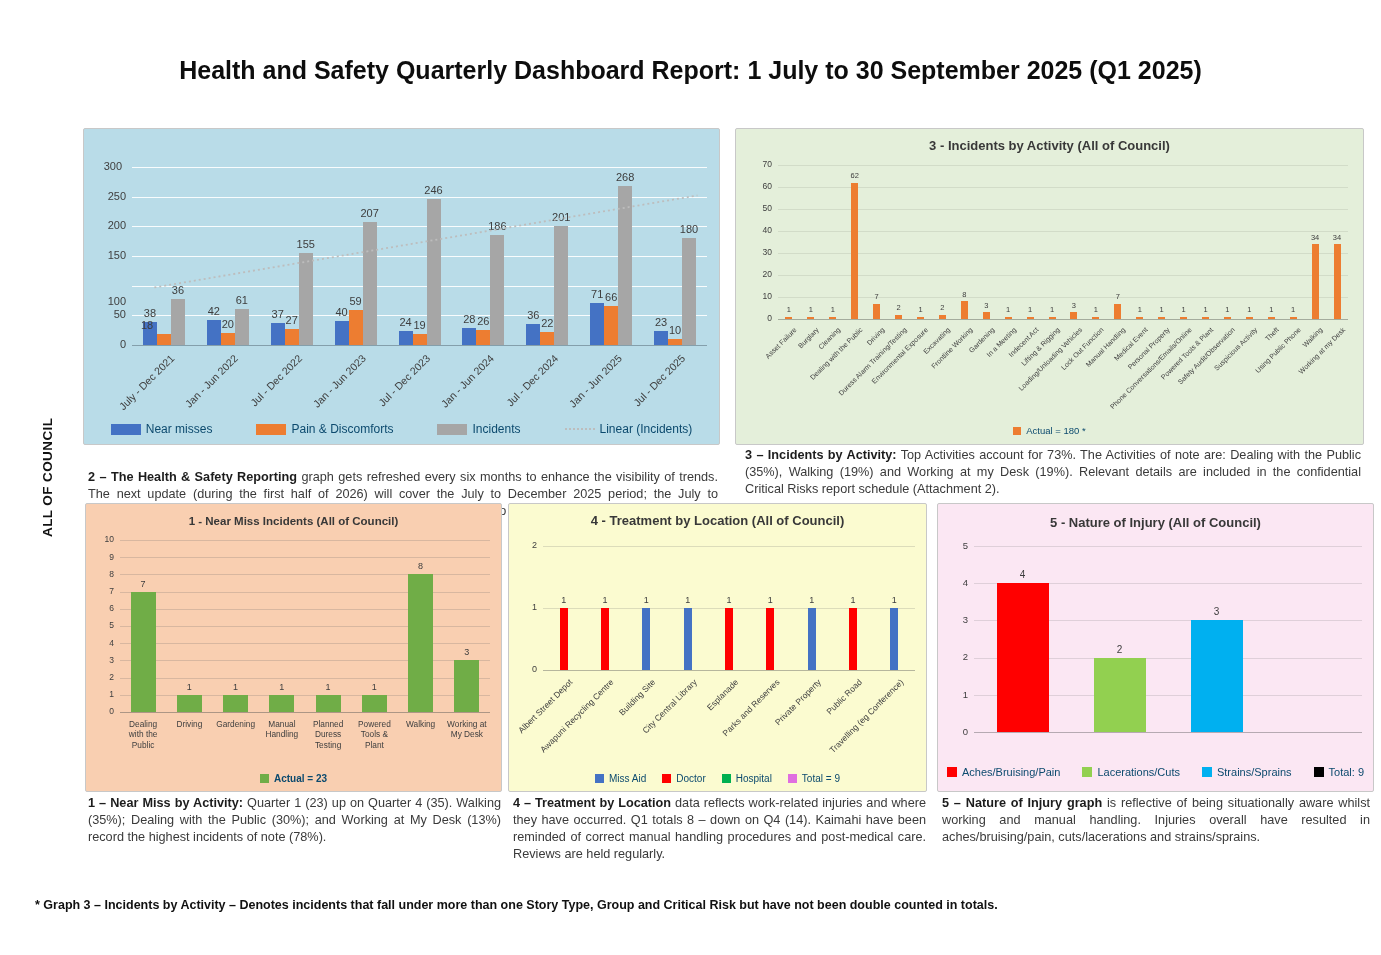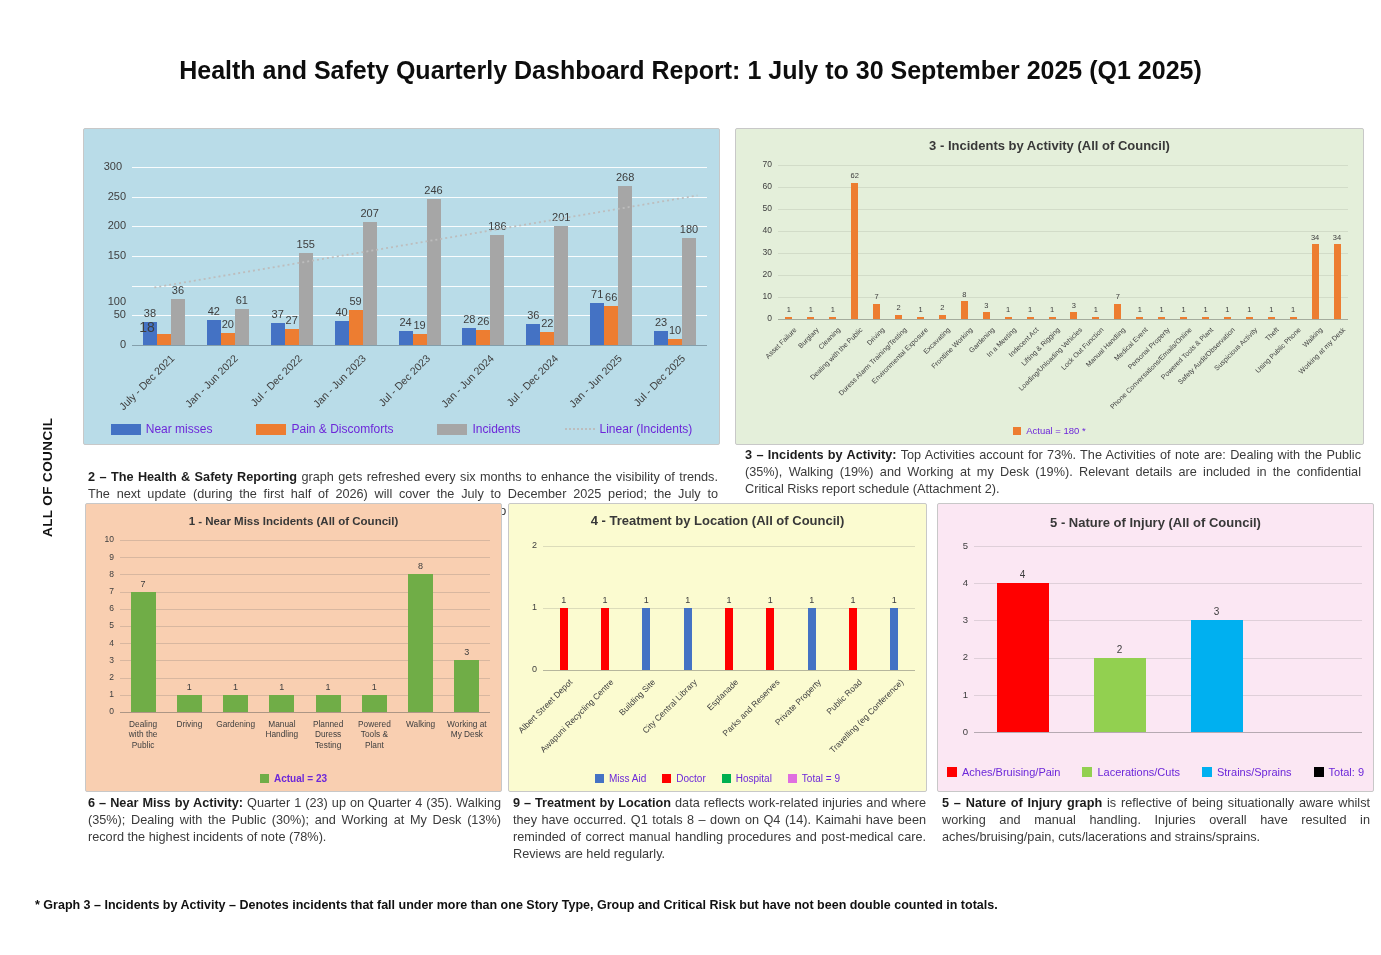--- a/index.html
+++ b/index.html
@@ -7,21 +7,21 @@
   .page-title{position:absolute;top:56px;left:0;width:100%;text-align:center;font-size:25px;font-weight:bold;color:#0d0d0d;}
   .sidebar-label{position:absolute;left:40px;top:392px;height:145px;writing-mode:vertical-rl;transform:rotate(180deg);font-weight:bold;font-size:13.5px;color:#111;letter-spacing:.4px;}
   .panel{position:absolute;border:1px solid #c8c8c8;border-radius:2px;overflow:visible;}
   .chart-title{position:absolute;left:0;right:0;text-align:center;font-weight:600;color:#383838;}
   .gridline{position:absolute;height:1px;}
   .ylab{position:absolute;text-align:right;color:#404040;}
   .bar{position:absolute;}
   .vallab{position:absolute;text-align:center;color:#3d3d3d;}
   .xlab-rot{position:absolute;white-space:nowrap;transform:rotate(-45deg);transform-origin:100% 0;color:#404040;}
   .xlab-wrap{position:absolute;text-align:center;color:#404040;line-height:1.25;}
-  .legend{position:absolute;left:0;right:0;display:flex;justify-content:center;align-items:center;color:#6d28d9;}
+  .legend{position:absolute;left:0;right:0;display:flex;justify-content:center;align-items:center;color:#0c4a6e;}
   .legend-item{display:flex;align-items:center;gap:5px;white-space:nowrap;}
   .swatch{display:inline-block;flex:0 0 auto;}
   .caption{position:absolute;text-align:justify;font-size:12.7px;line-height:1.33;color:#3a3a3a;}
   .caption b{color:#1c1c1c;}
   .footnote{position:absolute;left:35px;top:898px;font-size:12.5px;font-weight:bold;color:#111;}
 </style>
 </head>
 <body>
 
 <div class="page-title">Health and Safety Quarterly Dashboard Report: 1 July to 30 September 2025 (Q1 2025)</div>
@@ -39,21 +39,21 @@
     <div class="ylab" style="left: 10px; width: 32px; top: 119.85px; font-size: 11px;">150</div>
     <div class="gridline" style="left: 48px; top: 97.3333px; width: 575px; background: rgba(255, 255, 255, 0.9);"></div>
     <div class="ylab" style="left: 10px; width: 32px; top: 90.1833px; font-size: 11px;">200</div>
     <div class="gridline" style="left: 48px; top: 67.6667px; width: 575px; background: rgba(255, 255, 255, 0.9);"></div>
     <div class="ylab" style="left: 10px; width: 32px; top: 60.5167px; font-size: 11px;">250</div>
     <div class="gridline" style="left: 48px; top: 38px; width: 575px; background: rgba(255, 255, 255, 0.9);"></div>
     <div class="ylab" style="left: 6px; width: 32px; top: 30.85px; font-size: 11px;">300</div>
     <div class="bar" style="left: 58.9444px; top: 193.453px; width: 14px; height: 22.5467px; background: rgb(68, 114, 196);"></div>
     <div class="vallab" style="left: 47.9444px; width: 36px; top: 178.453px; font-size: 11px;">38</div>
     <div class="bar" style="left: 72.9444px; top: 205.32px; width: 14px; height: 10.68px; background: rgb(237, 125, 49);"></div>
-    <div class="vallab" style="left: 45px; width: 36px; top: 190.32px; font-size: 14px;">18</div>
+    <div class="vallab" style="left: 45px; width: 36px; top: 190.32px; font-size: 11px;">18</div>
     <div class="bar" style="left: 86.9444px; top: 170.313px; width: 14px; height: 45.6867px; background: rgb(166, 166, 166);"></div>
     <div class="vallab" style="left: 75.9444px; width: 36px; top: 155.313px; font-size: 11px;">36</div>
     <div class="xlab-rot" style="right: 551.056px; top: 223px; font-size: 10.5px;">July - Dec 2021</div>
     <div class="bar" style="left: 122.833px; top: 191.08px; width: 14px; height: 24.92px; background: rgb(68, 114, 196);"></div>
     <div class="vallab" style="left: 111.833px; width: 36px; top: 176.08px; font-size: 11px;">42</div>
     <div class="bar" style="left: 136.833px; top: 204.133px; width: 14px; height: 11.8667px; background: rgb(237, 125, 49);"></div>
     <div class="vallab" style="left: 125.833px; width: 36px; top: 189.133px; font-size: 11px;">20</div>
     <div class="bar" style="left: 150.833px; top: 179.807px; width: 14px; height: 36.1933px; background: rgb(166, 166, 166);"></div>
     <div class="vallab" style="left: 139.833px; width: 36px; top: 164.807px; font-size: 11px;">61</div>
     <div class="xlab-rot" style="right: 487.167px; top: 223px; font-size: 10.5px;">Jan - Jun 2022</div>
@@ -382,22 +382,22 @@
         <div>Strains/Sprains</div>
       </div>
       <div class="legend-item">
         <div class="swatch" style="width: 10px; height: 10px; background: rgb(0, 0, 0);"></div>
         <div>Total: 9</div>
       </div>
     </div>
   </div>
 
 <div class="caption" style="left:88px;top:795px;width:413px;">
-  <b>6 – Near Miss by Activity:</b><span> Quarter 1 (23) up on Quarter 4 (35). Walking (35%); Dealing with the Public (30%); and Working at My Desk (13%) record the highest incidents of note (78%).</span>
+  <b>1 – Near Miss by Activity:</b><span> Quarter 1 (23) up on Quarter 4 (35). Walking (35%); Dealing with the Public (30%); and Working at My Desk (13%) record the highest incidents of note (78%).</span>
 </div>
 <div class="caption" style="left:513px;top:795px;width:413px;">
-  <b>9 – Treatment by Location</b><span> data reflects work-related injuries and where they have occurred. Q1 totals 8 – down on Q4 (14). Kaimahi have been reminded of correct manual handling procedures and post-medical care. Reviews are held regularly.</span>
+  <b>4 – Treatment by Location</b><span> data reflects work-related injuries and where they have occurred. Q1 totals 8 – down on Q4 (14). Kaimahi have been reminded of correct manual handling procedures and post-medical care. Reviews are held regularly.</span>
 </div>
 <div class="caption" style="left:942px;top:795px;width:428px;">
   <b>5 – Nature of Injury graph</b><span> is reflective of being situationally aware whilst working and manual handling. Injuries overall have resulted in aches/bruising/pain, cuts/lacerations and strains/sprains.</span>
 </div>
 
 <div class="footnote">* Graph 3 – Incidents by Activity – Denotes incidents that fall under more than one Story Type, Group and Critical Risk but have not been double counted in totals.</div>
 
 </body></html>

